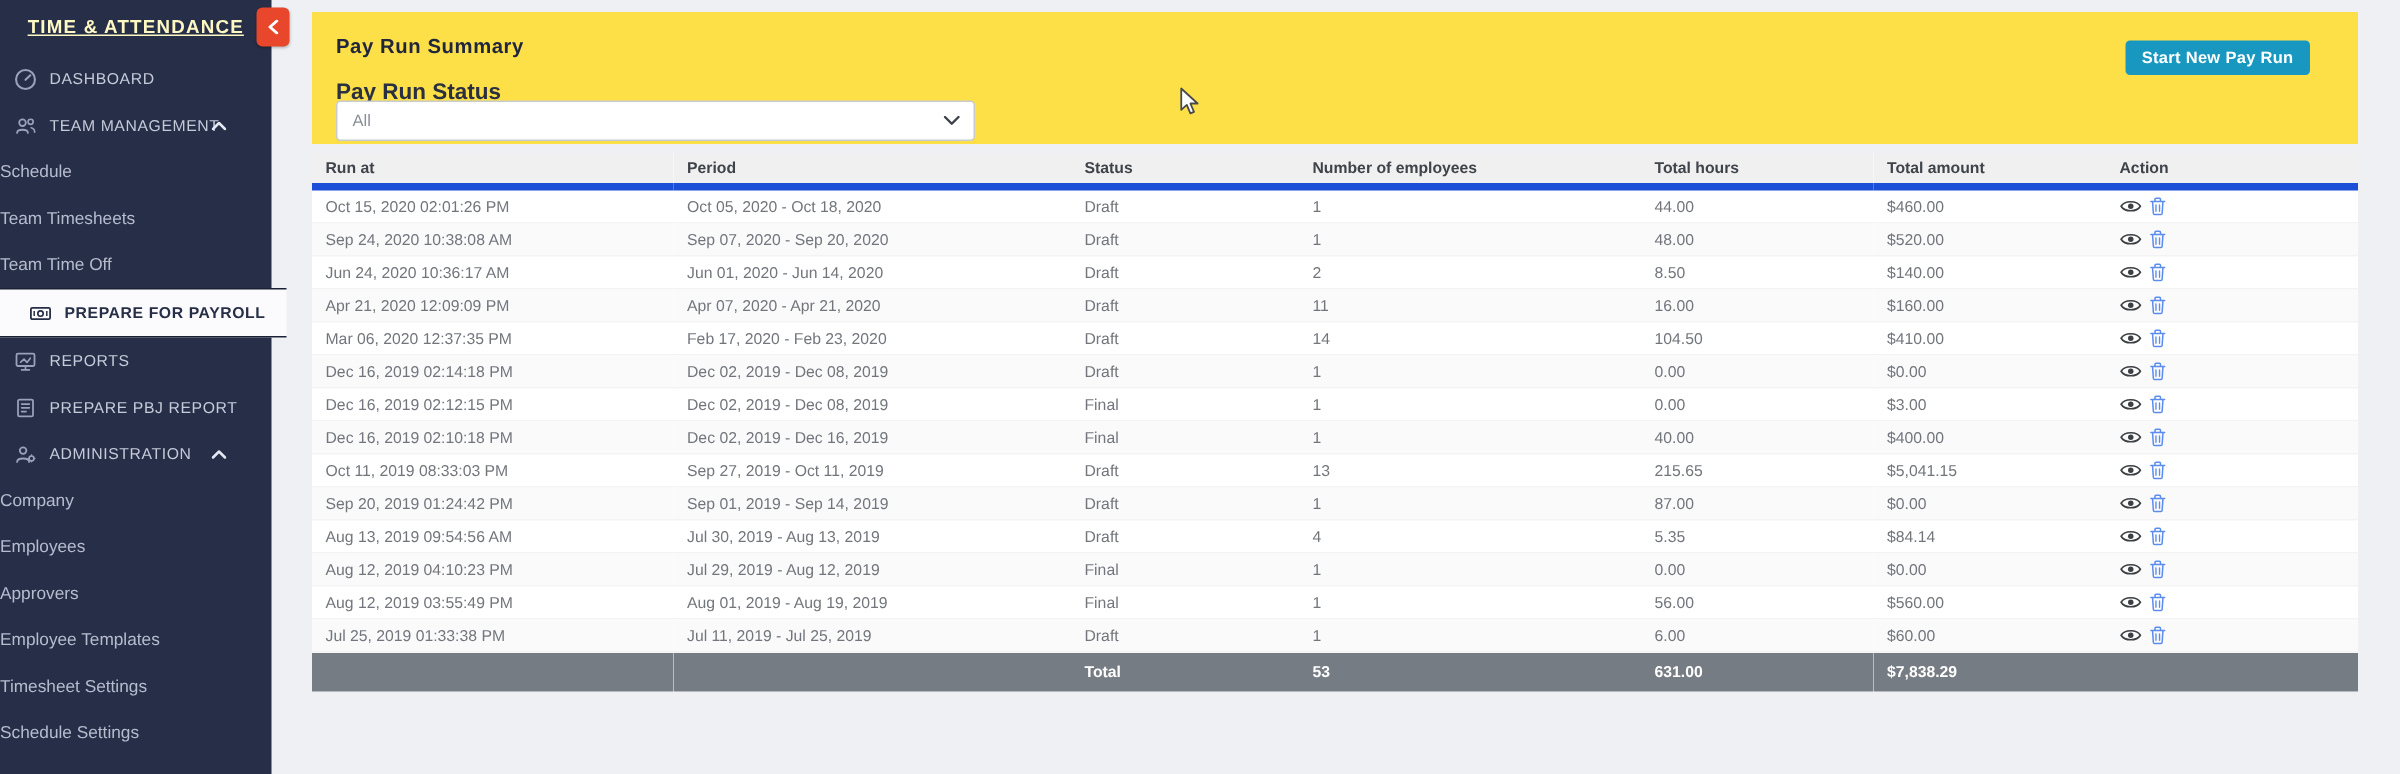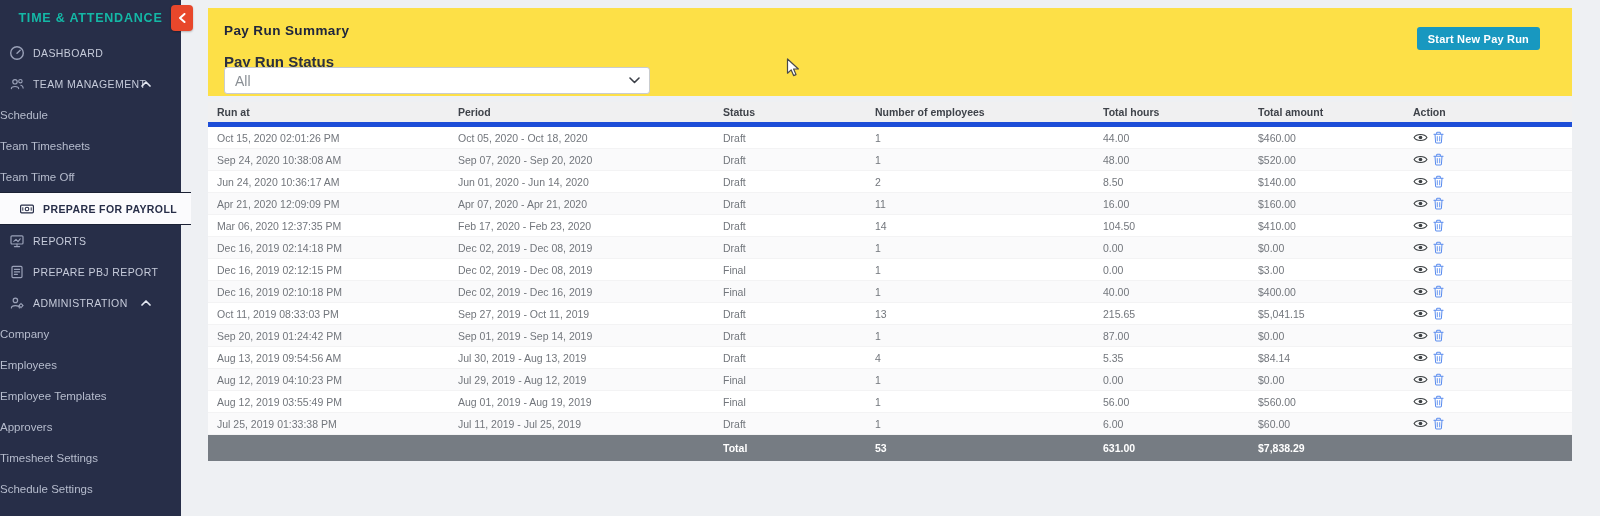--- a/index.html
+++ b/index.html
@@ -8,22 +8,22 @@
     background:#eef0f3;
     font-family:"Liberation Sans", sans-serif;
     -webkit-font-smoothing:antialiased;
   }
   
   .sidebar{
     position:absolute;left:0;top:0;width:181px;height:516px;
     background:var(--sidebar-bg,#272e48);z-index:5;
   }
   .sidebar-title{
-    color:#14b8a6;font-size:12.5px;font-weight:bold;letter-spacing:.8px;
-    text-align:center;padding-top:11px;height:26px;
+    color:#fef9c3;font-size:12.5px;font-weight:bold;letter-spacing:.8px;
+    text-align:center;padding-top:11px;height:26px;text-decoration:underline;
   }
   .collapse-btn{
     position:absolute;left:171px;top:5px;width:22px;height:26px;
     background:var(--accent-red,#e8472b);border:none;border-radius:4px;
     color:#fff;cursor:pointer;z-index:9;display:flex;align-items:center;justify-content:center;
     box-shadow:0 1px 2px rgba(0,0,0,.25);padding:0;
   }
   .collapse-btn svg{display:block;}
   .nav{position:absolute;left:0;top:37px;width:162px;}
   .nav-item{
@@ -51,21 +51,21 @@
     position:absolute;left:16px;top:15px;margin:0;
     font-size:13.5px;font-weight:bold;color:#20263d;letter-spacing:.4px;
   }
   .filter-label{
     position:absolute;left:16px;top:45px;
     font-size:15px;font-weight:bold;color:#2b3040;
   }
   .select{
     position:absolute;left:16px;top:59px;width:426px;height:27px;box-sizing:border-box;
     border:1px solid #c9cccf;border-radius:3px;background:#fff;cursor:pointer;
-    display:flex;align-items:center;font-size:14px;color:#8a8f95;gap:23px;
+    display:flex;align-items:center;font-size:11px;color:#8a8f95;gap:23px;
   }
   .select .select-value{padding-left:10px;flex:1;}
   .select .select-caret{margin-right:9px;display:inline-flex;color:#3c4048;}
   .primary-btn{
     position:absolute;right:32px;top:19px;height:23px;padding:0 11px;
     background:var(--primary-button,#1898c0);color:#fff;border:none;border-radius:3px;
     font-size:11px;font-weight:bold;font-family:inherit;letter-spacing:.2px;cursor:pointer;
   }
   
   .table-card{
@@ -171,22 +171,22 @@
         </span>
         <span class="nav-label">ADMINISTRATION</span>
         <span class="nav-caret">
           <svg width="10" height="6" viewBox="0 0 10 6">
             <path d="M1 5 L5 1 L9 5" fill="none" stroke="currentColor" stroke-width="1.7" stroke-linecap="round" stroke-linejoin="round"></path>
           </svg>
         </span>
       </div>
       <div class="nav-sub">Company</div>
       <div class="nav-sub">Employees</div>
+      <div class="nav-sub">Approvers</div>
       <div class="nav-sub">Employee Templates</div>
-      <div class="nav-sub">Approvers</div>
       <div class="nav-sub">Timesheet Settings</div>
       <div class="nav-sub">Schedule Settings</div>
     </nav>
 </aside>
 <button class="collapse-btn">
   <svg width="8" height="10" viewBox="0 0 8 10">
       <path d="M6.5 1 L2 5 L6.5 9" fill="none" stroke="#ffffff" stroke-width="2" stroke-linecap="round" stroke-linejoin="round"></path>
     </svg>
 </button>
 

